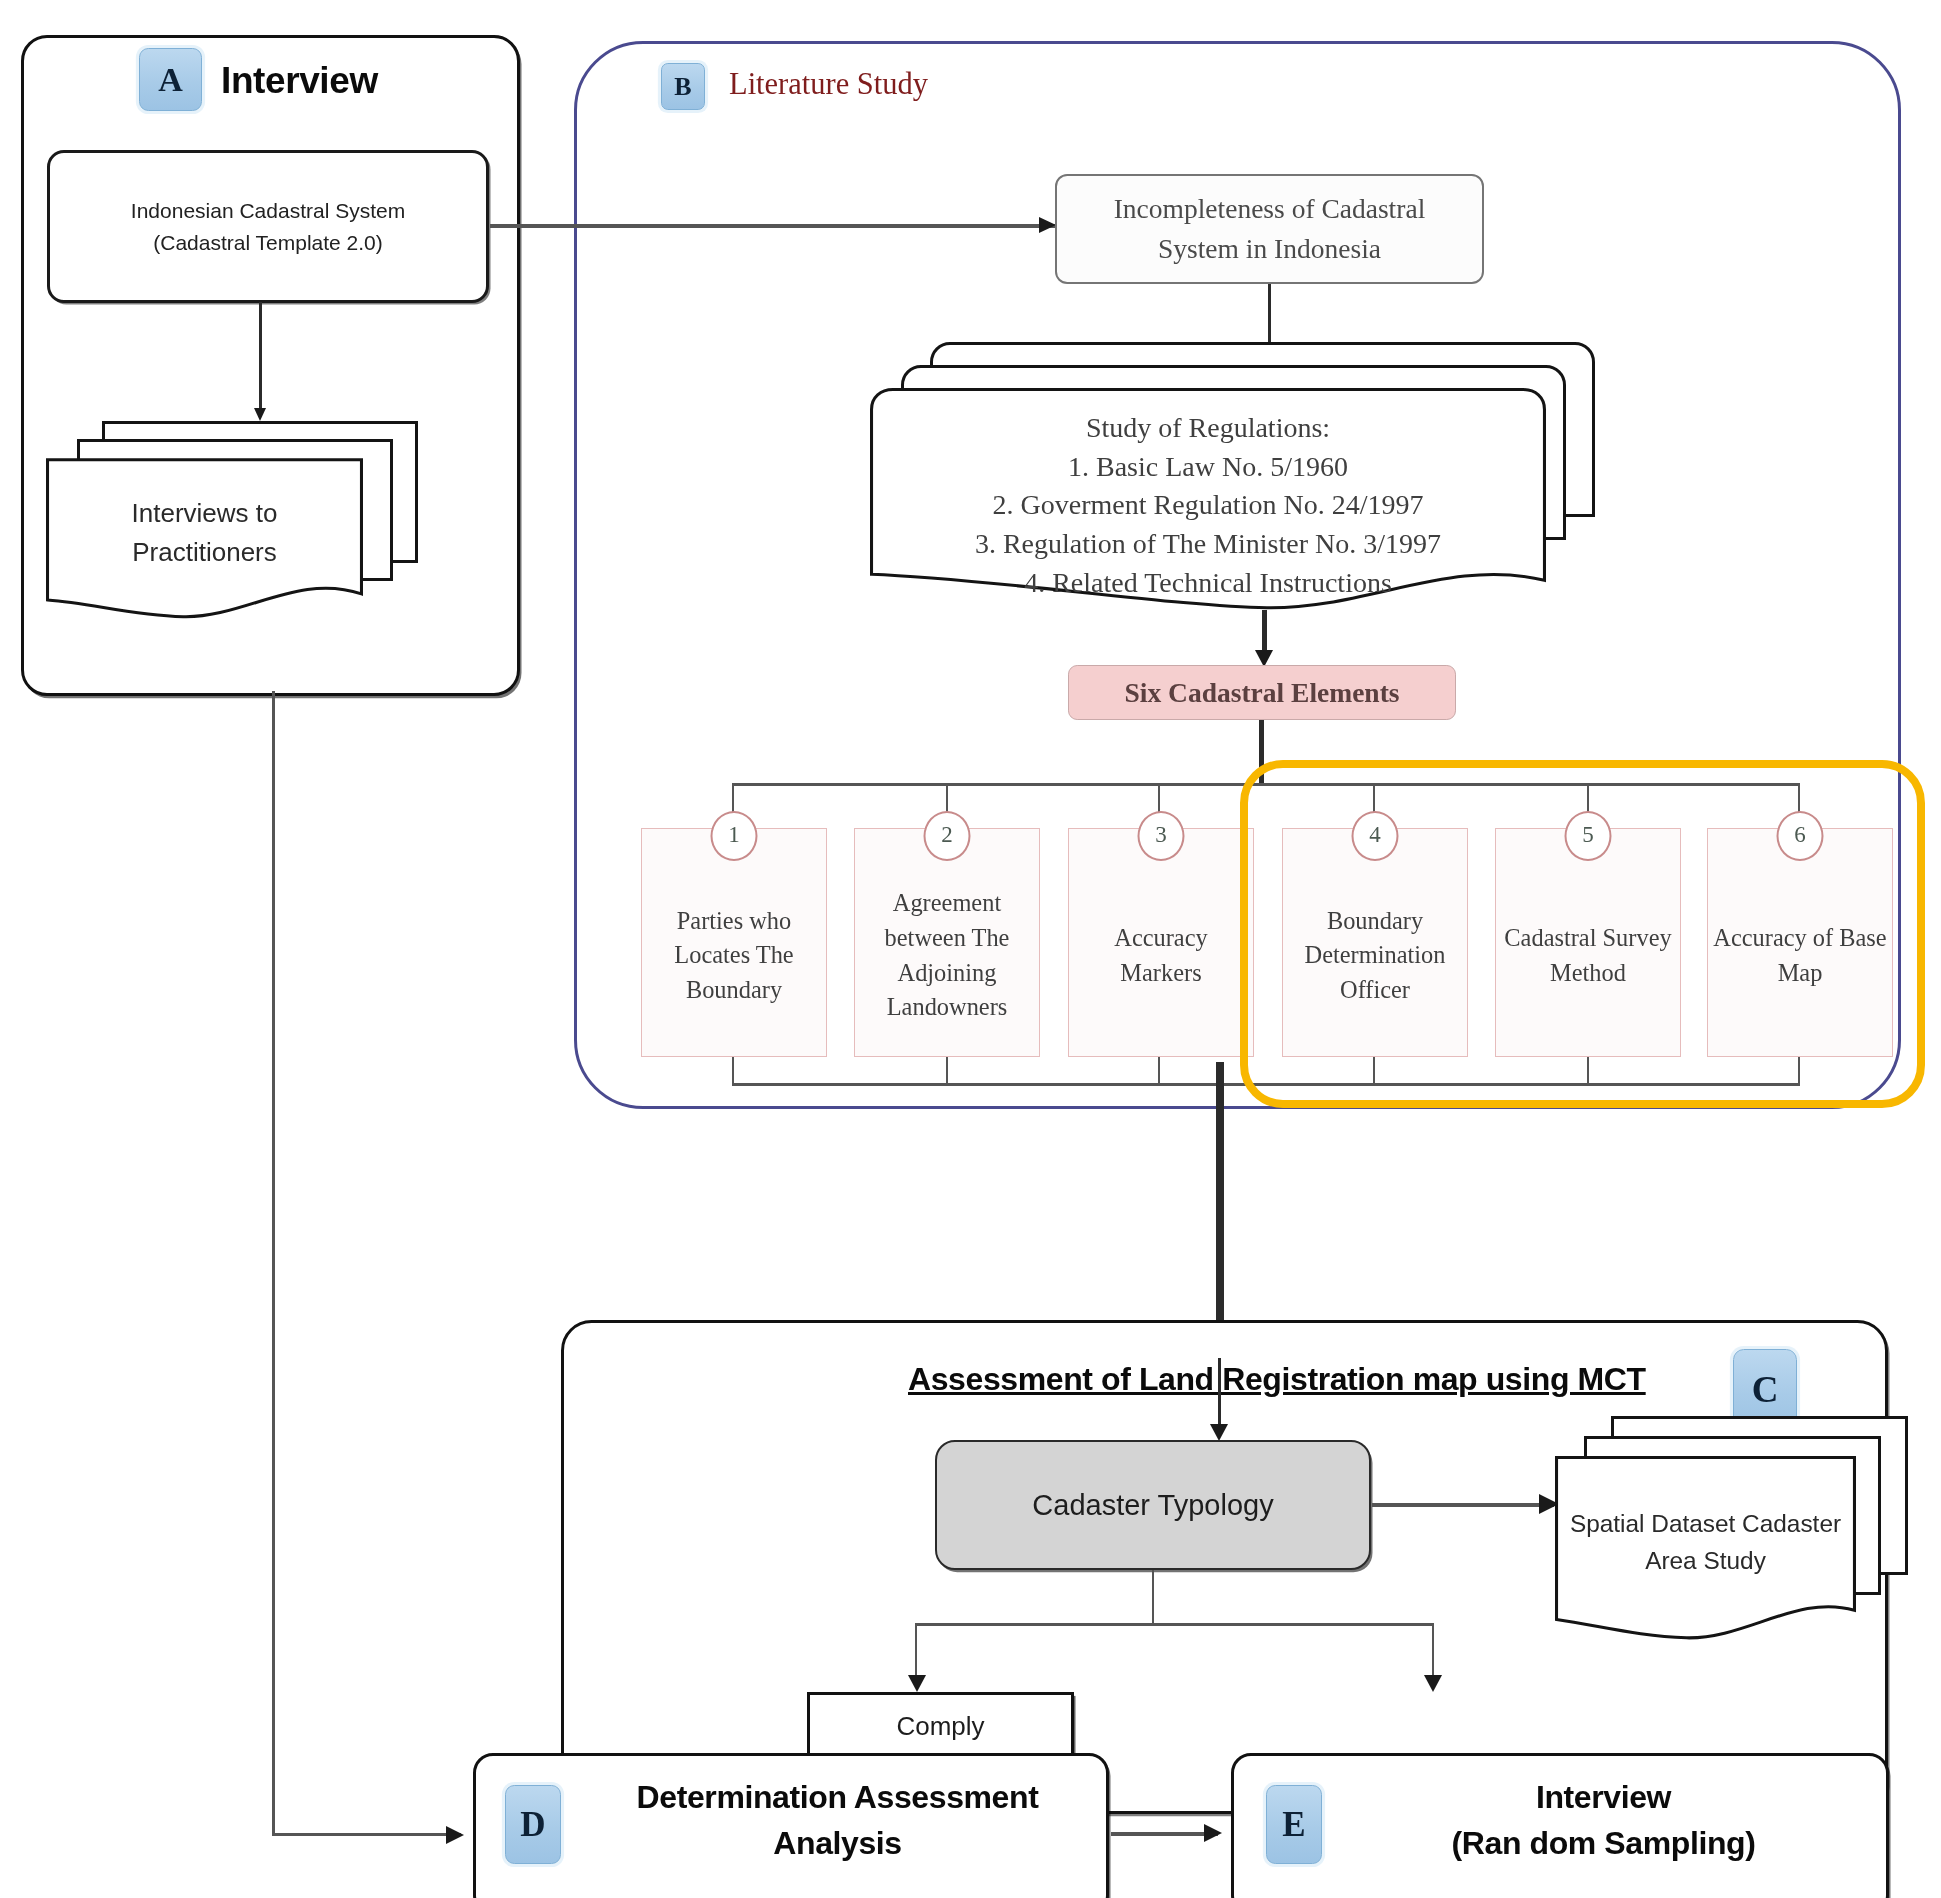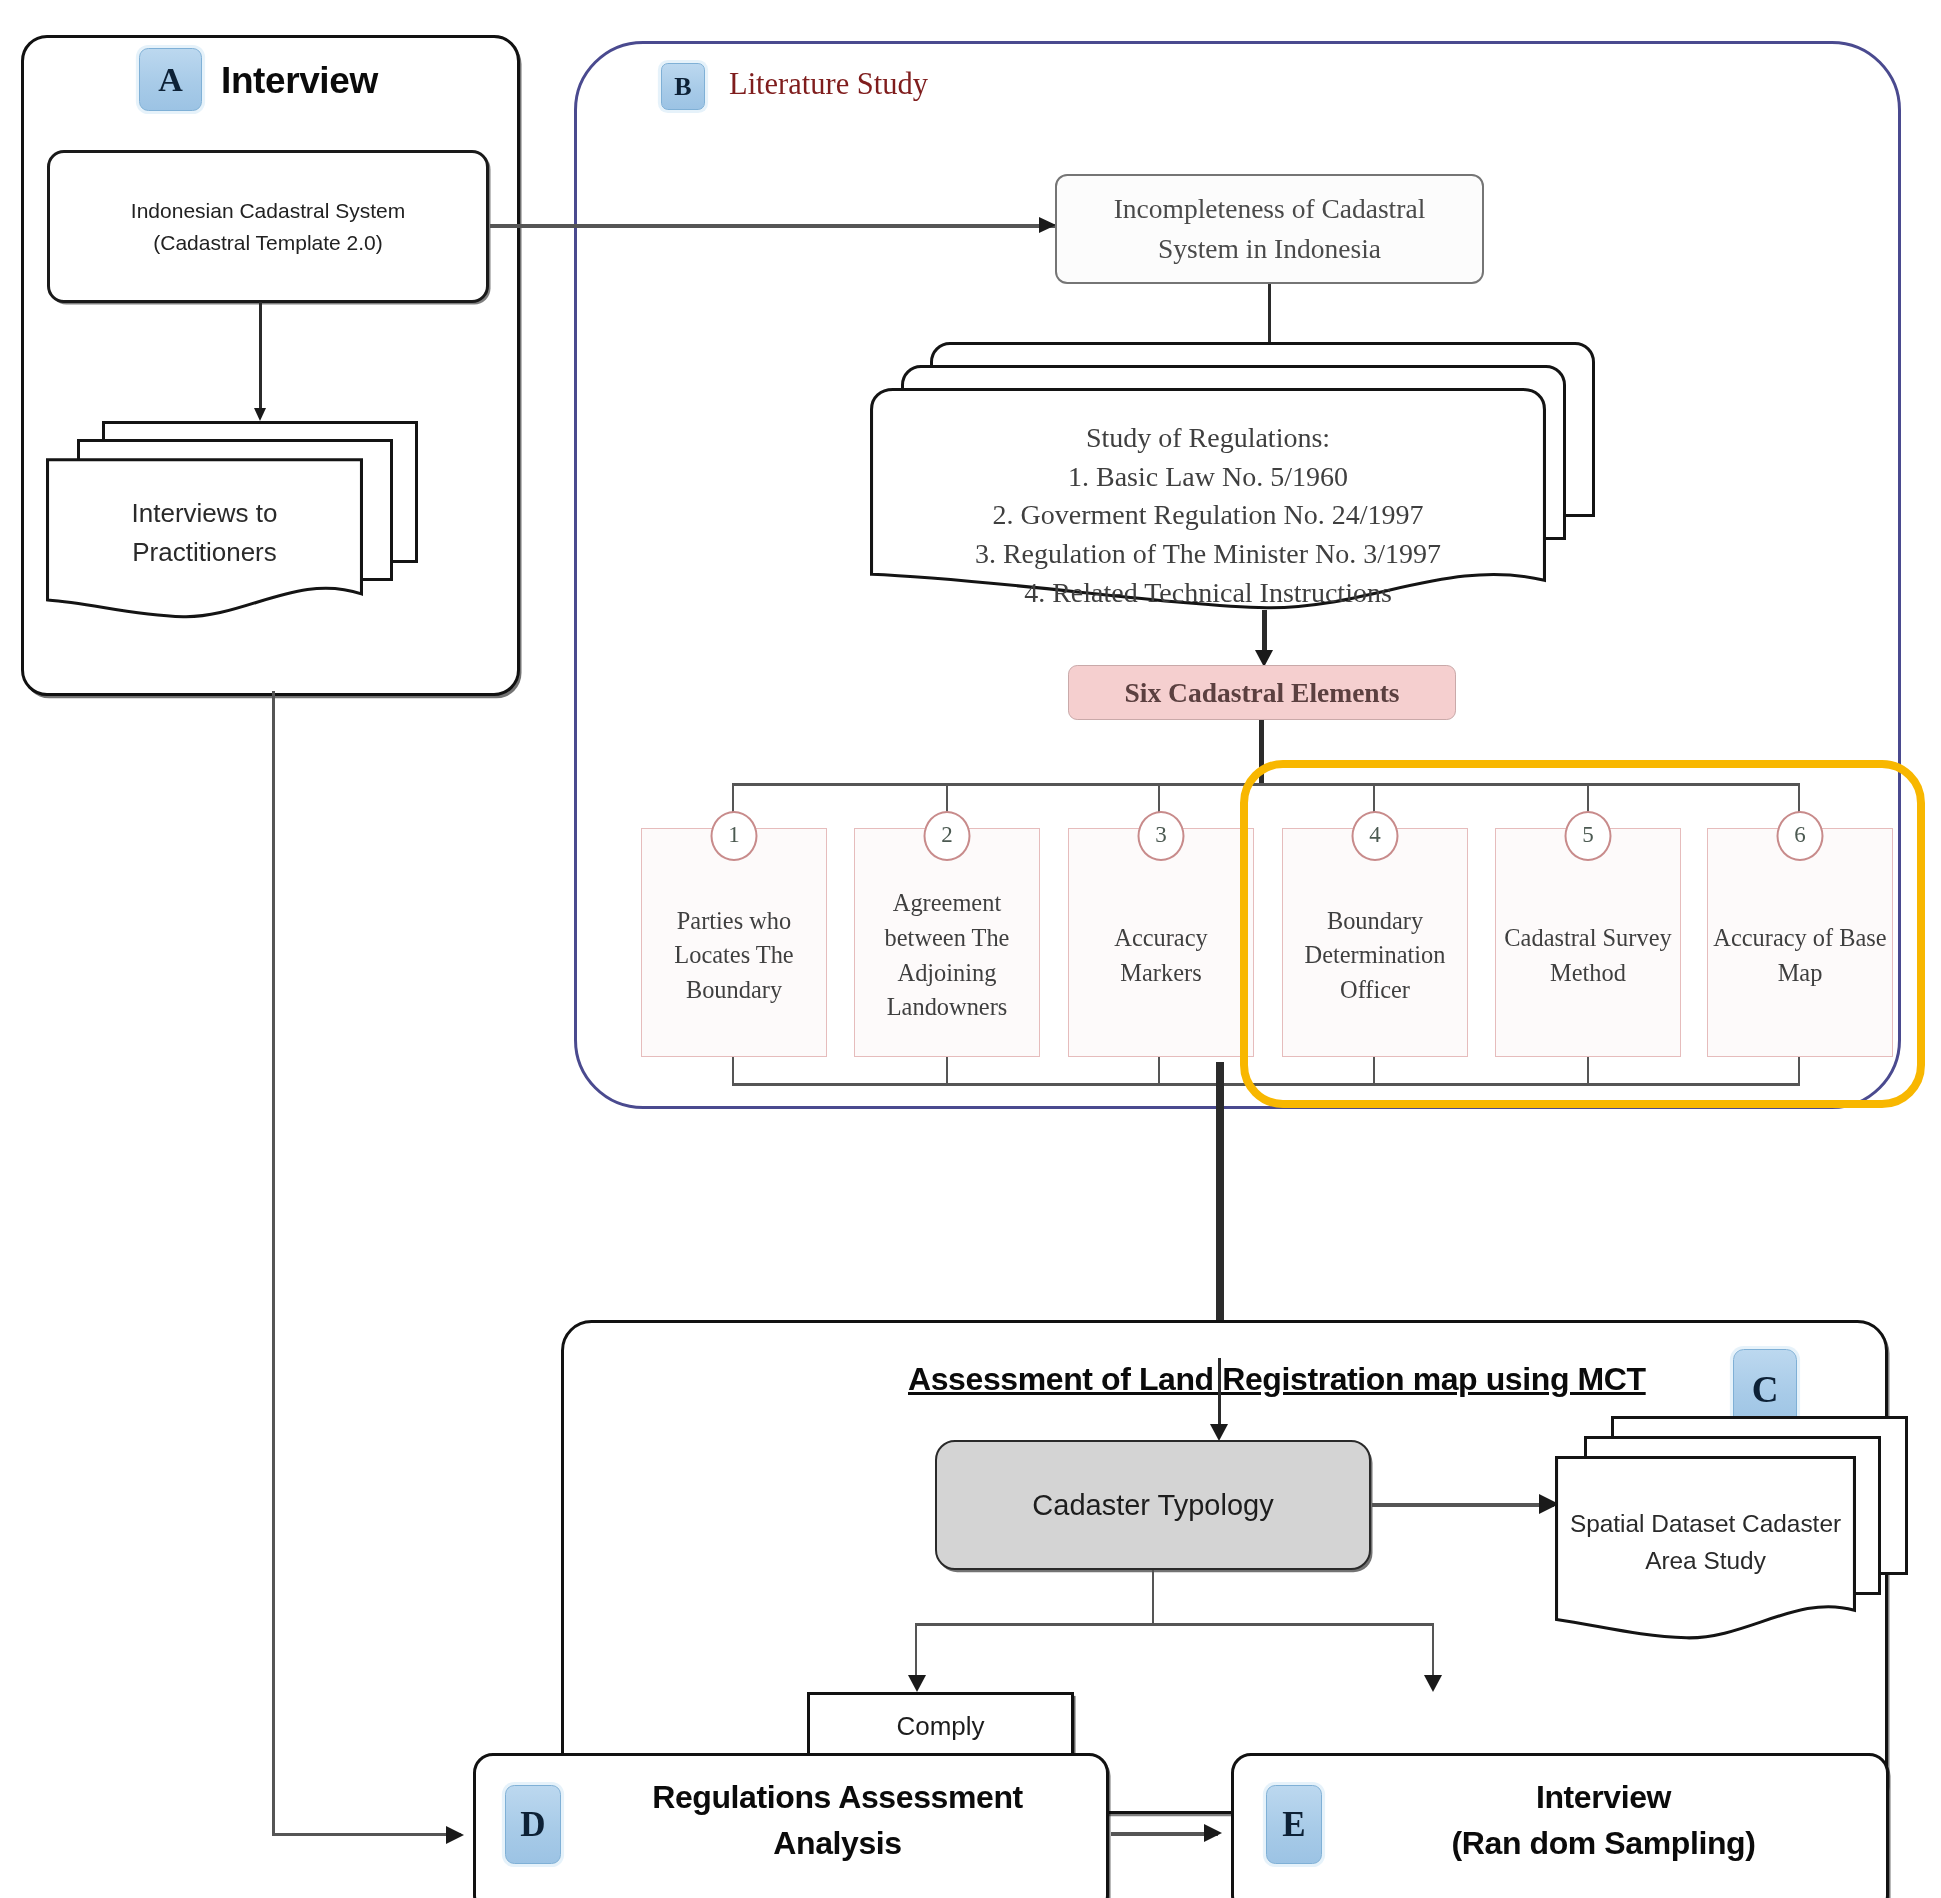--- a/index.html
+++ b/index.html
@@ -80,21 +80,21 @@
 
   
   .stack{position:absolute;}
   .stack .sheet{position:absolute;border:3.1px solid #141414;background:#fff;}
   .stack .front{position:absolute;}
   .stack .front svg{display:block;}
   .stack .txt{
     position:absolute;left:0;right:0;text-align:center;
     font-family:"Liberation Sans",sans-serif;color:#2a2a2a;line-height:1.5;
   }
-  .stack .txt.serif{font-family:"Liberation Serif",serif;color:#3f3f3f;margin-top:10px;}
+  .stack .txt.serif{font-family:"Liberation Serif",serif;color:#3f3f3f;}
 
   
   .typology{
     background:#d4d4d4;border:2.3px solid #2a2a2a;border-radius:20px;
     display:flex;align-items:center;justify-content:center;
     font-family:"Liberation Sans",sans-serif;color:#1d1d1d;
     box-shadow:2.3px 3.1px 0 -0.8px rgba(0,0,0,.55);
   }
   .flat-box{
     background:#fff;border:3.1px solid #111;
@@ -323,21 +323,21 @@
 
   <div class="ln-grey" style="left:272px;top:691px;width:3.1px;height:1144px;"></div>
   <div class="ln-grey" style="left:272px;top:1833px;width:189px;height:3.1px;"></div>
   <div class="arrow-r" style="left:446px;top:1826px;border-left-width:18.3px;border-top-width:9.2px;border-bottom-width:9.2px;"></div>
 
   <div class="abs group-de" style="left:473px;top:1753px;width:636px;height:162px;"></div>
   <div class="abs chip" style="left:505px;top:1785px;width:56px;height:79px;font-size:35px;border-radius:9.2px;">
     <span>D</span>
   </div>
   <div class="abs hdr-bold" style="left:586px;top:1774px;width:503px;font-size:32px;text-align:center;line-height:1.45;">
-    <div>Regulations Assessment</div>
+    <div>Determination Assessment</div>
     <div>Analysis</div>
   </div>
 
   <div class="ln-grey" style="left:1111px;top:1832px;width:107px;height:3.8px;"></div>
   <div class="arrow-r" style="left:1204px;top:1824px;border-left-width:18.3px;border-top-width:9.2px;border-bottom-width:9.2px;"></div>
 
   <div class="abs group-de" style="left:1231px;top:1753px;width:658px;height:162px;"></div>
   <div class="abs chip" style="left:1266px;top:1785px;width:56px;height:79px;font-size:35px;border-radius:9.2px;">
     <span>E</span>
   </div>

